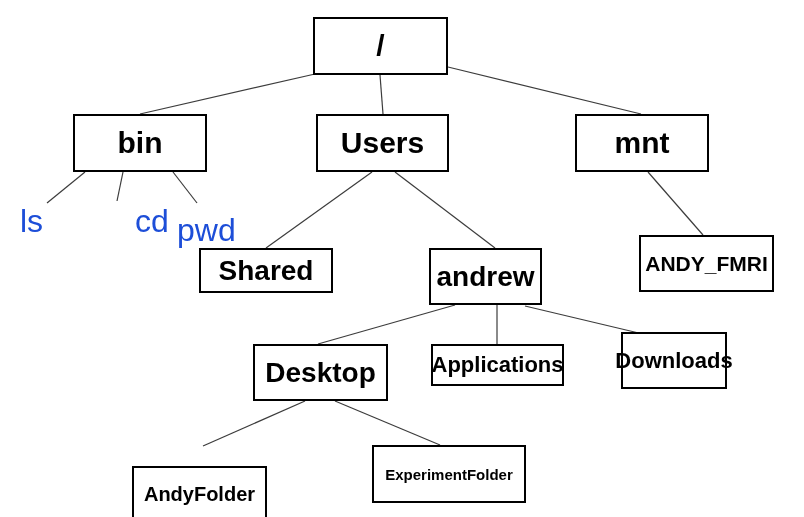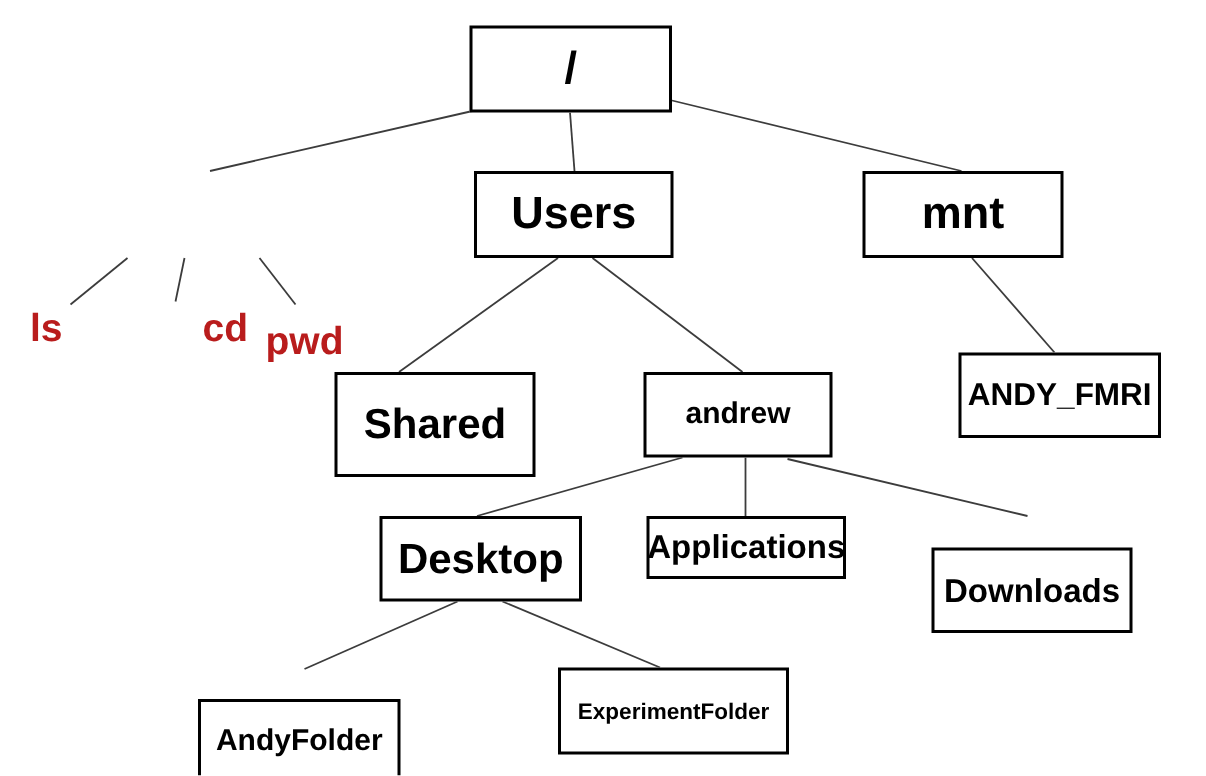--- a/index.html
+++ b/index.html
@@ -24,36 +24,36 @@
     display: flex;
     align-items: center;
     justify-content: center;
     color: #000000;
     font-weight: bold;
     text-align: center;
     white-space: nowrap;
   }
   .leaf-label {
     position: absolute;
-    color: #b91c1c;
-    font-weight: bold;
-    font-size: 26px;
+    color: #1d4ed8;
+    font-weight: normal;
+    font-size: 32px;
     white-space: nowrap;
   }
   
   #node-root            { left: 313px; top: 17px;  width: 135px; height: 58px; font-size: 30px; }
   #node-bin             { left: 73px;  top: 114px; width: 134px; height: 58px; font-size: 30px; }
   #node-users           { left: 316px; top: 114px; width: 133px; height: 58px; font-size: 30px; }
   #node-mnt             { left: 575px; top: 114px; width: 134px; height: 58px; font-size: 30px; }
-  #node-shared          { left: 199px; top: 248px; width: 134px; height: 70px; font-size: 28px; margin-left: 24px; }
-  #node-andrew          { left: 429px; top: 248px; width: 126px; height: 57px; font-size: 20px; }
+  #node-shared          { left: 199px; top: 248px; width: 134px; height: 45px; font-size: 28px; }
+  #node-andrew          { left: 429px; top: 248px; width: 113px; height: 57px; font-size: 28px; }
   #node-andy-fmri       { left: 639px; top: 235px; width: 135px; height: 57px; font-size: 21px; }
   #node-desktop         { left: 253px; top: 344px; width: 135px; height: 57px; font-size: 28px; }
   #node-applications    { left: 431px; top: 344px; width: 133px; height: 42px; font-size: 22px; }
-  #node-downloads       { left: 621px; top: 365px; width: 134px; height: 57px; font-size: 22px; text-align: center; }
+  #node-downloads       { left: 621px; top: 332px; width: 106px; height: 57px; font-size: 22px; text-align: center; }
   #node-andyfolder      { left: 132px; top: 446px; width: 135px; height: 57px; font-size: 20px; margin-top: 20px; }
   #node-experimentfolder{ left: 372px; top: 445px; width: 154px; height: 58px; font-size: 15px; }
   #leaf-ls  { left: 20px;  top: 203px; }
   #leaf-cd  { left: 99px;  top: 203px; margin-left: 36px; }
   #leaf-pwd { left: 177px; top: 212px; }
 </style>
 </head>
 <body>
 
 <div id="canvas">
@@ -72,20 +72,21 @@
       <line x1="455" y1="305" x2="318" y2="344"></line>
       <line x1="497" y1="305" x2="497" y2="344"></line>
       <line x1="525" y1="306" x2="685" y2="344"></line>
       <line x1="305" y1="401" x2="203" y2="446"></line>
       <line x1="335" y1="401" x2="440" y2="445"></line>
     </g>
   </svg>
 
   <div class="node" id="node-root">/</div>
 
+  <div class="node" id="node-bin">bin</div>
 
   <div class="node" id="node-users">Users</div>
 
   <div class="node" id="node-mnt">mnt</div>
 
   <span class="leaf-label" id="leaf-ls">ls</span>
 
   <span class="leaf-label" id="leaf-cd">cd</span>
 
   <span class="leaf-label" id="leaf-pwd">pwd</span>

